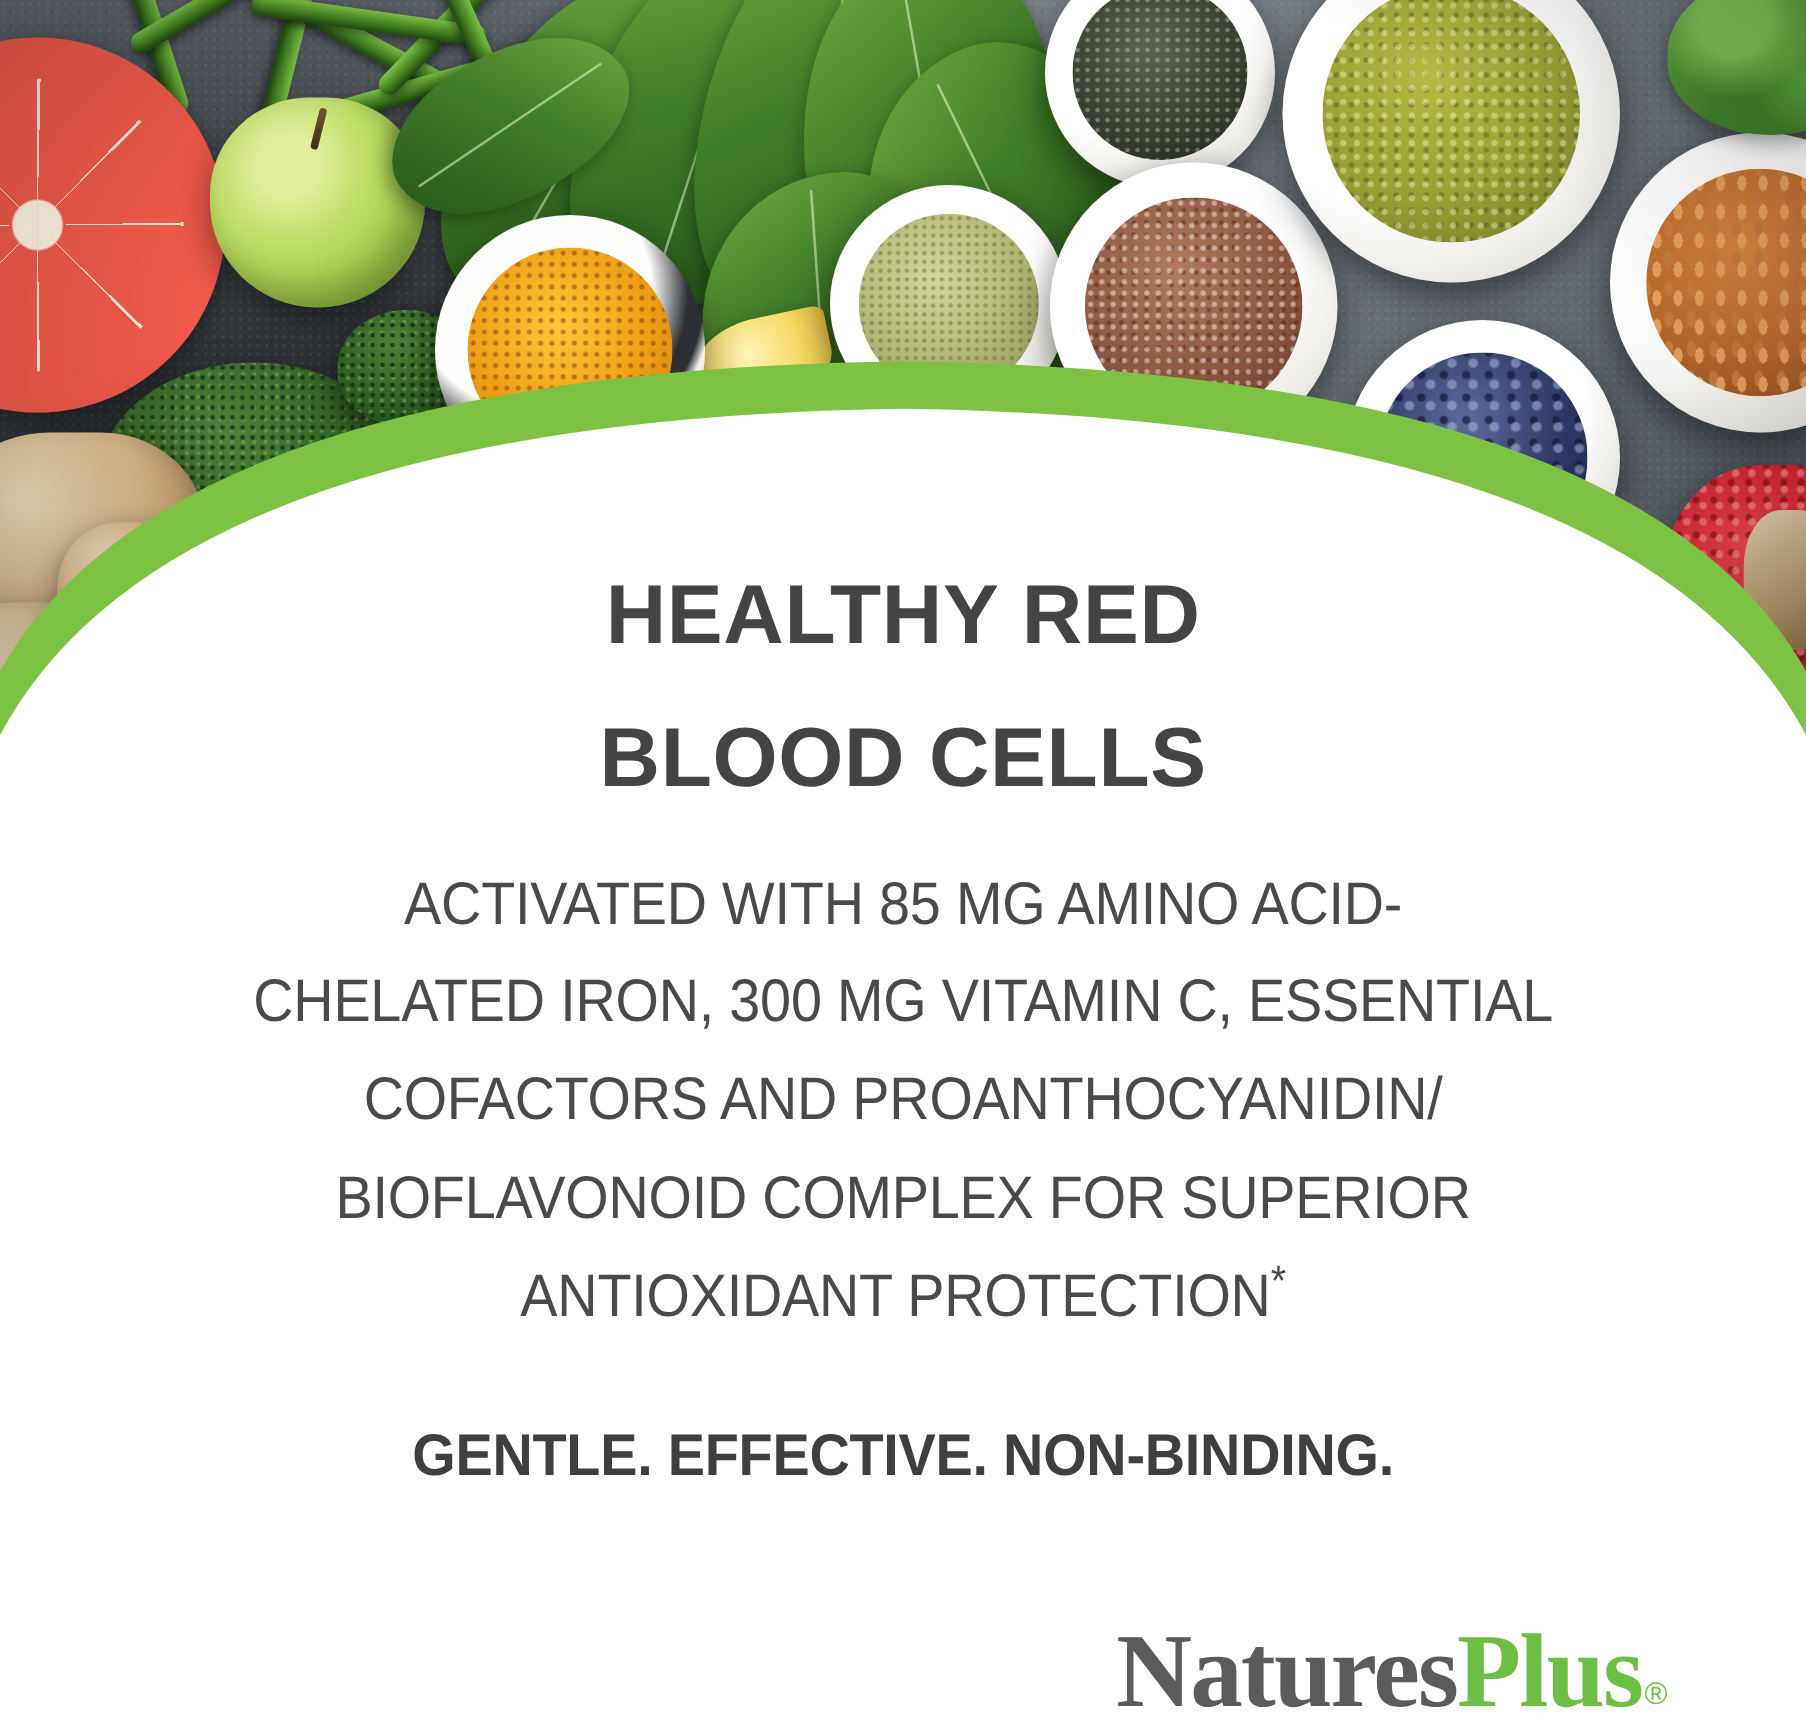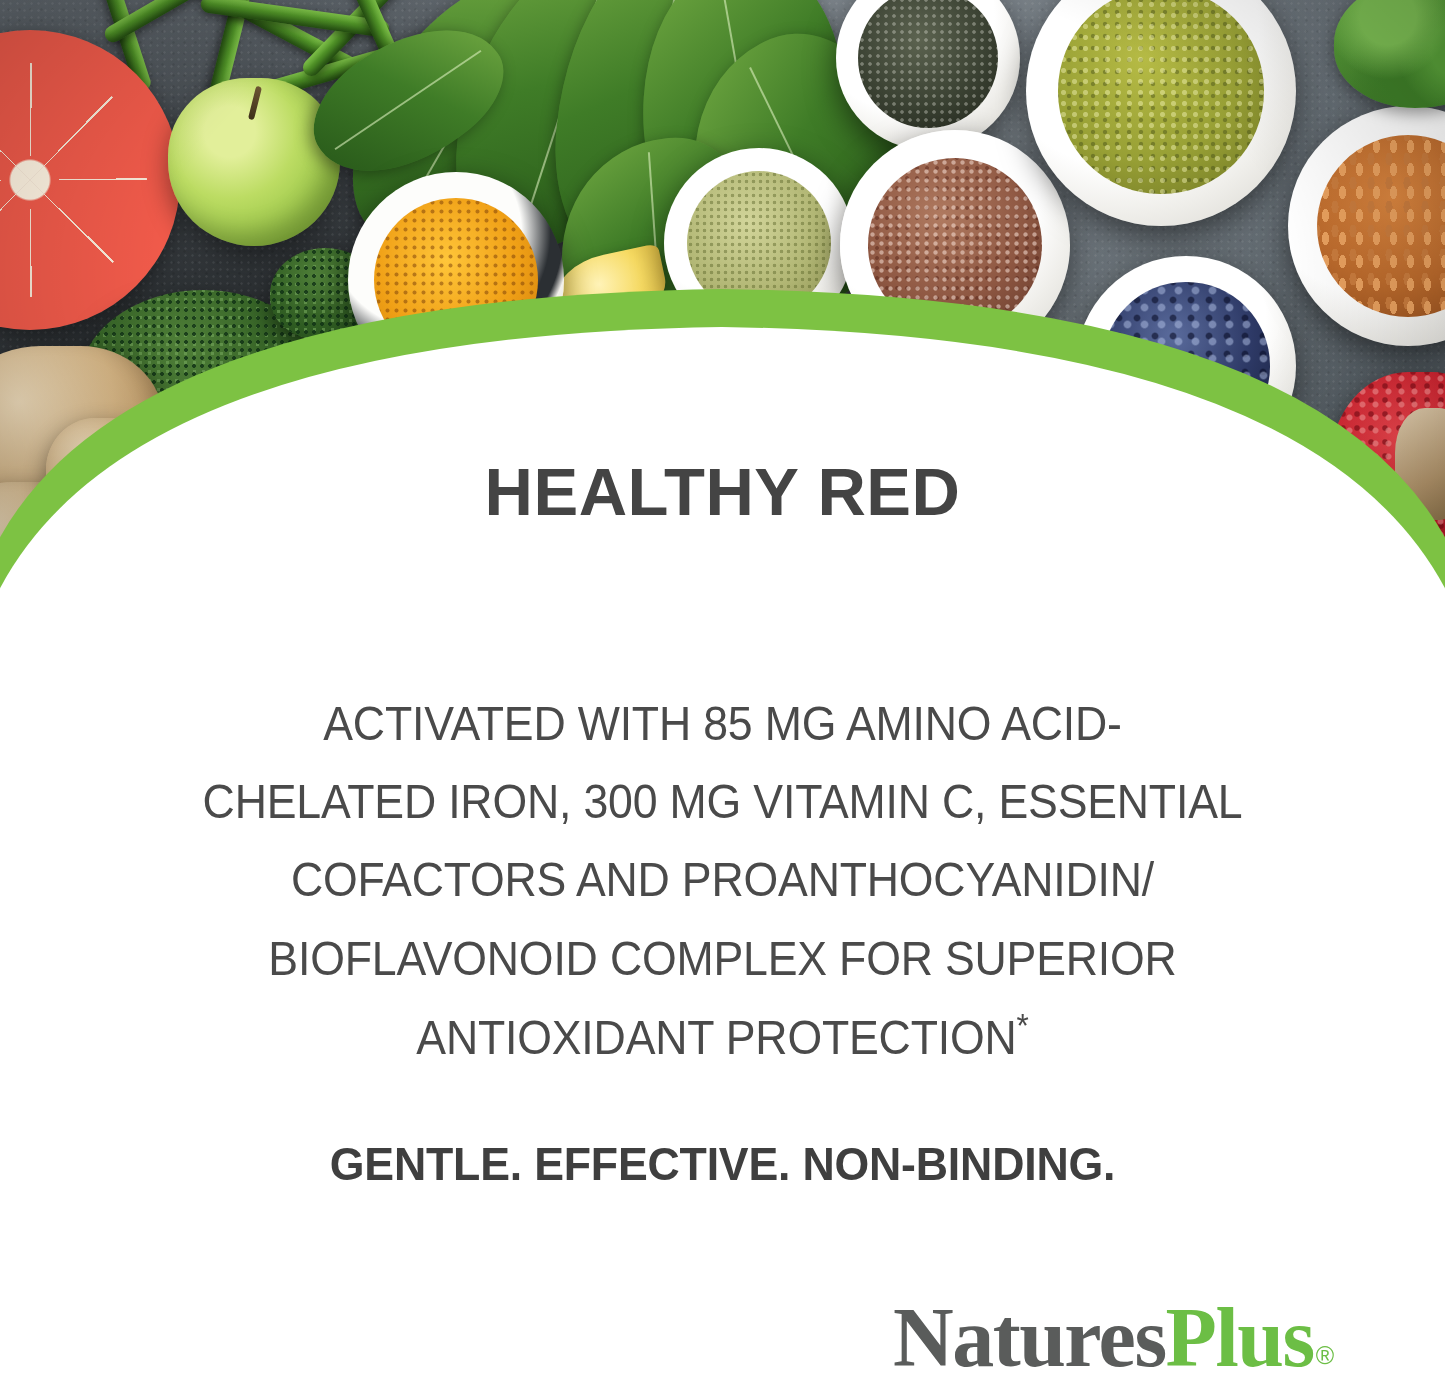--- a/index.html
+++ b/index.html
@@ -343,20 +343,21 @@
 
     <path d="M -40 760 Q -40 338 722 327 Q 1485 338 1485 760 Z" fill="#FFFFFF"></path>
   </svg>
 
   <div style="position:absolute;left:0;top:690px;width:1445px;height:688px;background:#fff;"></div>
 
   <div id="content">
 
     <h1 id="headline">
       <span class="hl-line">HEALTHY RED</span>
+      <span class="hl-line">BLOOD CELLS</span>
     </h1>
 
     <div id="body-copy">
       <span class="bl">ACTIVATED WITH 85 MG AMINO ACID-</span>
       <span class="bl">CHELATED IRON, 300 MG VITAMIN C, ESSENTIAL</span>
       <span class="bl">COFACTORS AND PROANTHOCYANIDIN/</span>
       <span class="bl">BIOFLAVONOID COMPLEX FOR SUPERIOR</span>
       <span class="bl"><span>ANTIOXIDANT PROTECTION</span><span class="star">*</span></span>
     </div>
 

